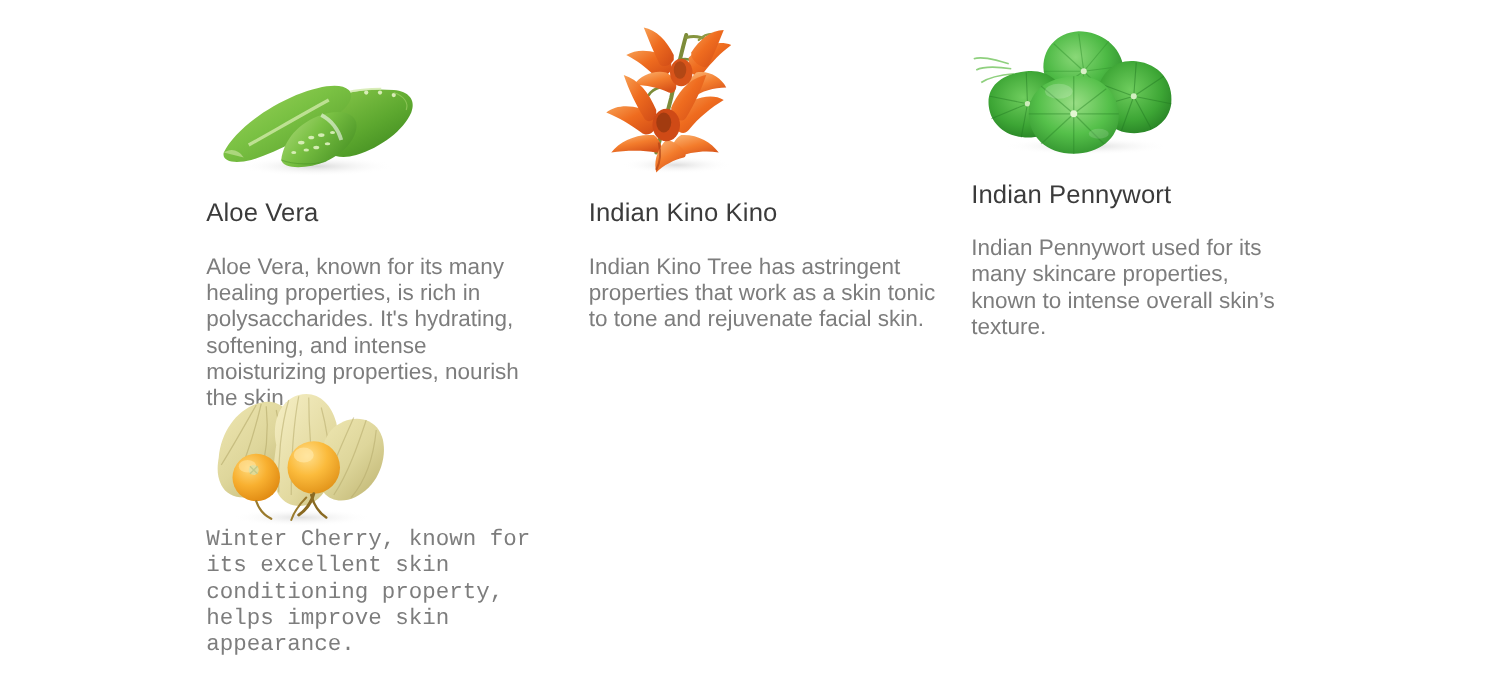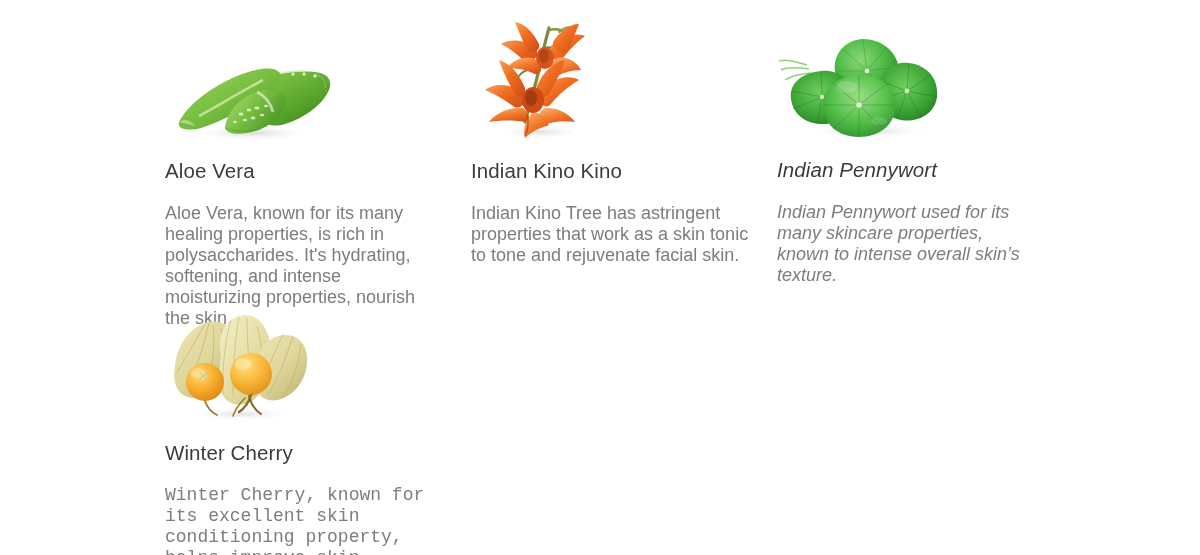--- a/index.html
+++ b/index.html
@@ -16,21 +16,21 @@
     width: 1200px;
     height: 395px;
     padding: 0;
   }
   .ingredient-card {
     position: absolute;
     width: 290px;
   }
   .card-pos-0 { left: 165px; top: 18px; }
   .card-pos-1 { left: 471px; top: 18px; }
-  .card-pos-2 { left: 777px; top: 17px; font-style: italic; }
+  .card-pos-2 { left: 777px; top: 3px; }
   .card-pos-3 { left: 165px; top: 300px; }
 
   .card-figure {
     height: 122px;
     display: flex;
     align-items: flex-end;
     justify-content: flex-start;
     margin: 0;
     padding: 0;
   }
@@ -333,17 +333,16 @@
         <path d="M84 86 C86 94 90 100 96 104" stroke="#8a6a22" stroke-width="2" fill="none" stroke-linecap="round"></path>
         <path d="M80 88 C74 94 70 100 68 106" stroke="#9a7a2c" stroke-width="1.6" fill="none" stroke-linecap="round"></path>
 
         <circle cx="40" cy="72" r="19" fill="url(#berryA)"></circle>
         <ellipse cx="33" cy="63" rx="7" ry="5" fill="#ffe6a4" opacity="0.55"></ellipse>
         <circle cx="38" cy="66" r="4" fill="#d9e0a8" opacity="0.75"></circle>
         <path d="M35 63 L41 69 M41 63 L35 69" stroke="#bcc585" stroke-width="1" opacity="0.8"></path>
         <path d="M40 91 C42 97 46 102 52 105" stroke="#9a7a2c" stroke-width="1.8" fill="none" stroke-linecap="round"></path>
       </svg>
     </figure>
-    <h3 class="card-title">Winter Cherry</h3>
     <p class="card-desc">Winter Cherry, known for its excellent skin conditioning property, helps improve skin appearance.</p>
   </div>
 
 </div>
 
 </body></html>

